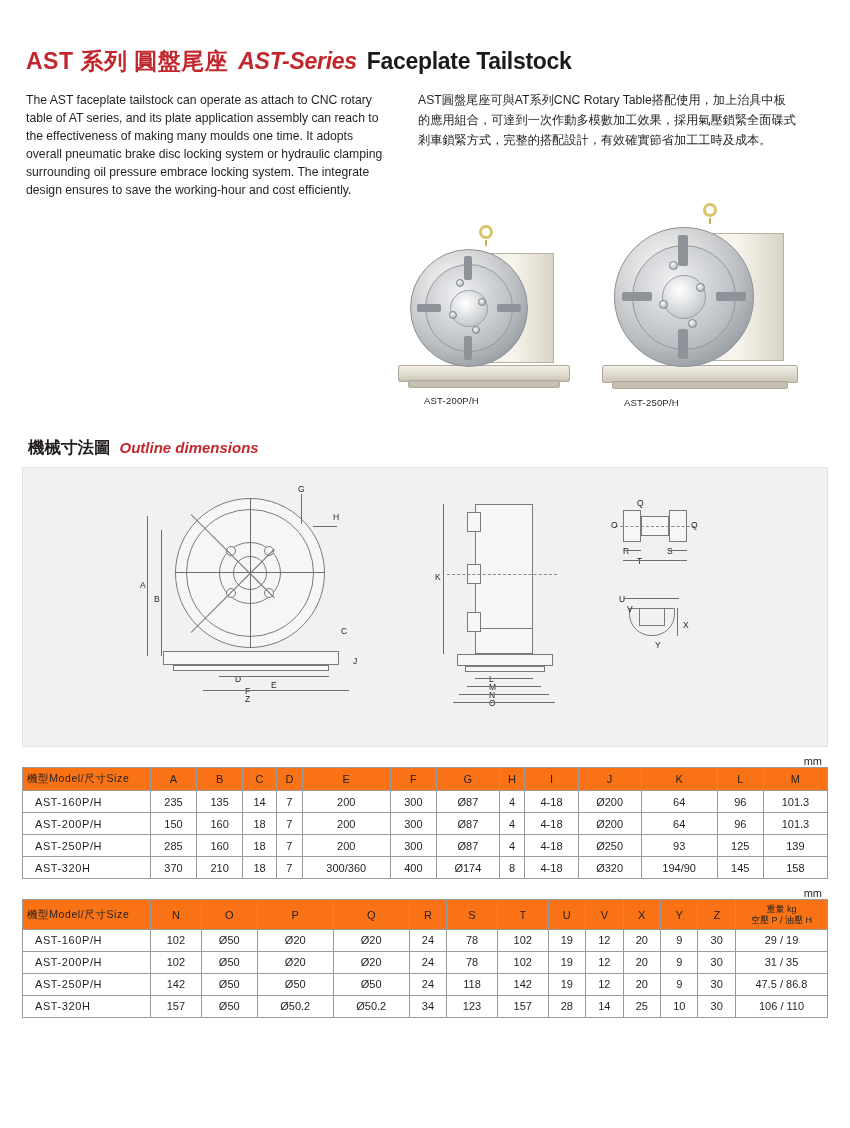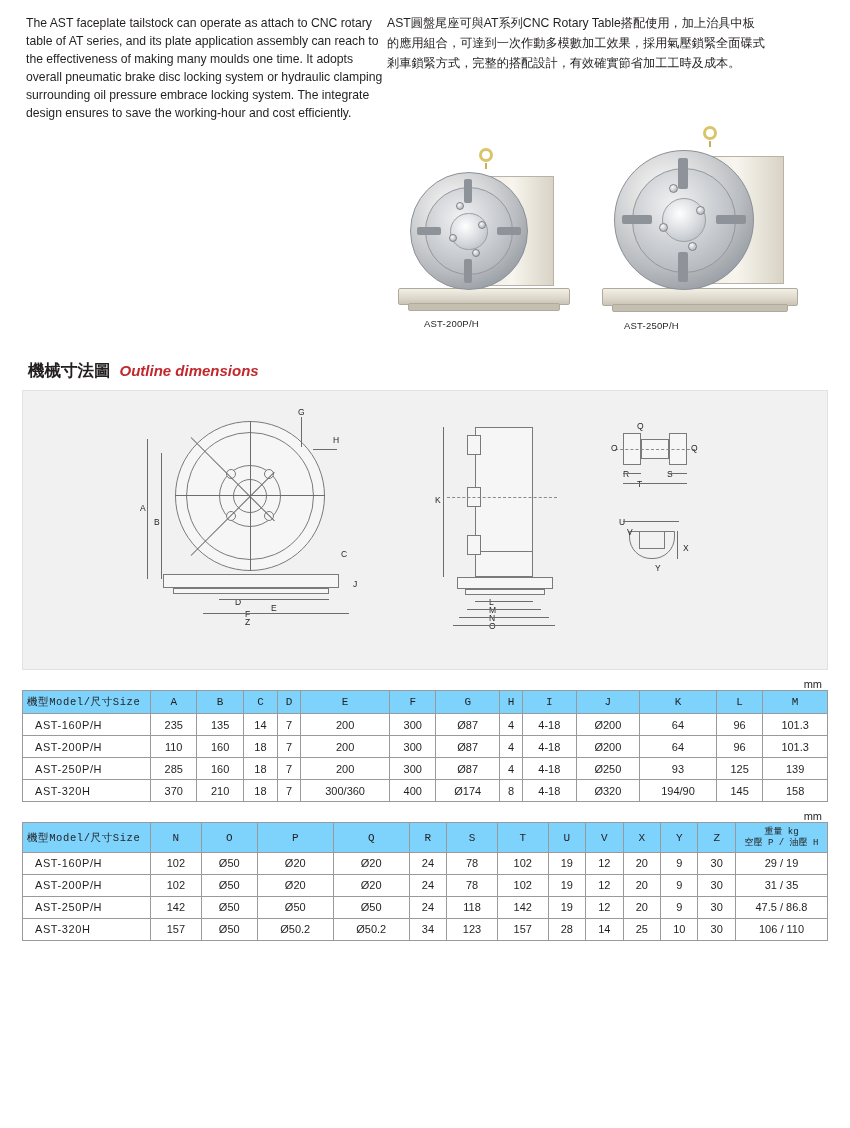--- a/index.html
+++ b/index.html
@@ -53,21 +53,21 @@
     width: 360px;
     font-size: 12.2px;
     line-height: 1.48;
     color: #231f20;
   }
   .intro-cn {
     width: 380px;
     font-size: 12.2px;
     line-height: 1.62;
     color: #231f20;
-    margin-left: 1px;
+    margin-left: 32px;
   }
 
   
   .photos {
     position: relative;
     height: 210px;
     margin-top: 18px;
   }
   .unit { position: absolute; }
 
@@ -185,37 +185,41 @@
   }
   table.spec th, table.spec td {
     border:1px solid #9a9a9a;
     text-align:center;
     padding:4px 2px;
     height:22px;
     background:#ffffff;
   }
   table.spec thead th {
     font-weight:normal;
-    background:#7dd3fc;
-    font-family:Liberation Mono, monospace;
+    background:#f97316;
   }
   table.spec td.model, table.spec th.model {
     text-align:left;
     padding-left:12px;
     letter-spacing:0.6px;
     white-space:nowrap;
   }
   table.spec th.model { text-align:left; padding-left:4px; font-size:10.5px; }
   .wt-head { font-size:9px; line-height:1.15; }
 </style>
 </head>
 <body>
 
 <div class="page">
 
+  <div class="title-row">
+    <span class="title-cn">AST 系列  圓盤尾座</span>
+    <span class="title-en-red">AST-Series</span>
+    <span class="title-en-dark">Faceplate Tailstock</span>
+  </div>
 
   <div class="intro">
     <div class="intro-en">The AST faceplate tailstock can operate as attach to CNC rotary table of AT series, and its plate application assembly can reach to the effectiveness of making many moulds one time. It adopts overall  pneumatic brake disc locking system or hydraulic clamping surrounding oil pressure embrace locking system. The integrate design ensures to save the working-hour and cost efficiently.</div>
     <div class="intro-cn">AST圓盤尾座可與AT系列CNC Rotary Table搭配使用，加上治具中板的應用組合，可達到一次作動多模數加工效果，採用氣壓鎖緊全面碟式剎車鎖緊方式，完整的搭配設計，有效確實節省加工工時及成本。</div>
   </div>
 
   <div class="photos">
 
 
     <div class="unit" style="left:372px; top:22px; width:190px; height:155px;">
@@ -371,21 +375,21 @@
         <td>Ø87</td>
         <td>4</td>
         <td>4-18</td>
         <td>Ø200</td>
         <td>64</td>
         <td>96</td>
         <td>101.3</td>
       </tr>
       <tr>
         <td class="model">AST-200P/H</td>
-        <td>110</td>
+        <td>150</td>
         <td>160</td>
         <td>18</td>
         <td>7</td>
         <td>200</td>
         <td>300</td>
         <td>Ø87</td>
         <td>4</td>
         <td>4-18</td>
         <td>Ø200</td>
         <td>64</td>

